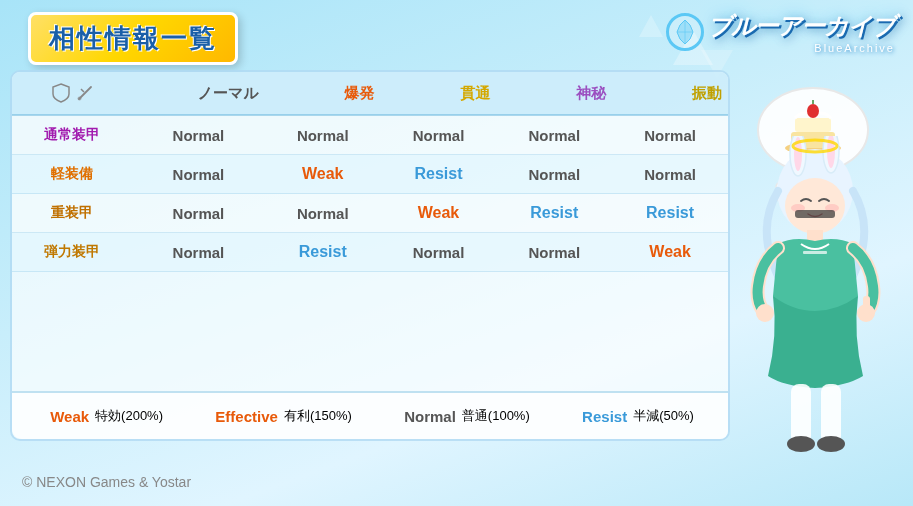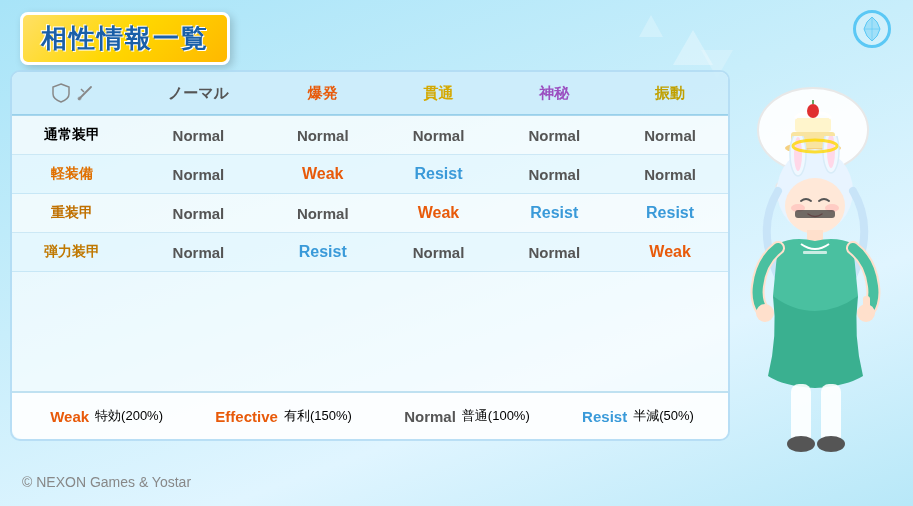--- a/index.html
+++ b/index.html
@@ -8,21 +8,21 @@
       height: 506px;
       overflow: hidden;
       font-family: 'Arial', sans-serif;
       background: linear-gradient(160deg, #a8e4f8 0%, #c8eefb 40%, #e0f5ff 70%, #b8e8f8 100%);
       position: relative;
     }
 
     .title-banner {
       position: absolute;
       top: 12px;
-      left: 20px;
+      left: 28px;
       background: linear-gradient(135deg, #ffe066 0%, #ffd700 50%, #ffb800 100%);
       border: 3px solid #fff;
       border-radius: 8px;
       padding: 6px 18px;
       box-shadow: 3px 3px 8px rgba(0,0,0,0.18);
     }
     .title-banner span {
       font-size: 26px;
       font-weight: 900;
       color: #1a5fa8;
@@ -69,21 +69,21 @@
       width: 100%;
       border-collapse: collapse;
     }
 
     thead tr {
       background: rgba(200,235,250,0.85);
     }
 
     thead th {
       padding: 10px 6px;
-      text-align: center;
+      text-align: right;
       font-size: 15px;
       font-weight: 700;
       border-bottom: 2px solid rgba(100,180,220,0.5);
     }
 
     thead th:first-child {
       width: 120px;
     }
 
     .th-icon {
@@ -116,21 +116,21 @@
       font-size: 15px;
       font-weight: 700;
     }
 
     tbody td:first-child {
       font-size: 14px;
       font-weight: 700;
       text-align: center;
     }
 
-    .row-label-normal { color: #000000; }
+    .row-label-normal { color: #a21caf; }
     .row-label-light { color: #e07000; margin-top: 35px; }
     .row-label-heavy { color: #c07000; }
     .row-label-special { color: #c05000; }
     .row-label-elastic { color: #c07800; }
 
     .cell-normal { color: #555; font-weight: 600; }
     .cell-weak { color: #e85a0a; font-weight: 900; font-size: 16px; }
     .cell-resist { color: #3a9ad9; font-weight: 900; font-size: 16px; }
     .cell-effective { color: #e85a0a; font-weight: 900; font-size: 16px; }
 
@@ -251,20 +251,24 @@
 </div>
 
 <div class="logo-area">
   <div class="logo-wrapper">
     <div class="logo-circle">
       <svg width="32" height="32" viewBox="0 0 32 32" style="position:absolute;top:0;left:0;">
         <path d="M16 4 Q22 8 24 16 Q22 24 16 28 Q10 24 8 16 Q10 8 16 4Z" fill="rgba(91,200,245,0.4)" stroke="#5bc8f5" stroke-width="1"></path>
         <line x1="16" y1="4" x2="16" y2="28" stroke="#5bc8f5" stroke-width="1" opacity="0.6"></line>
         <line x1="8" y1="16" x2="24" y2="16" stroke="#5bc8f5" stroke-width="1" opacity="0.6"></line>
       </svg>
+    </div>
+    <div>
+      <div class="logo-text-blue">ブルーアーカイブ</div>
+      <div class="logo-sub" style="text-align:right;font-size:11px;color:#fff;letter-spacing:2px;text-shadow:1px 1px 4px #1a7ac4;">BlueArchive</div>
     </div>
   </div>
 </div>
 
 <div class="main-content">
 
   <div class="table-container">
     <table>
       <thead>
         <tr>

